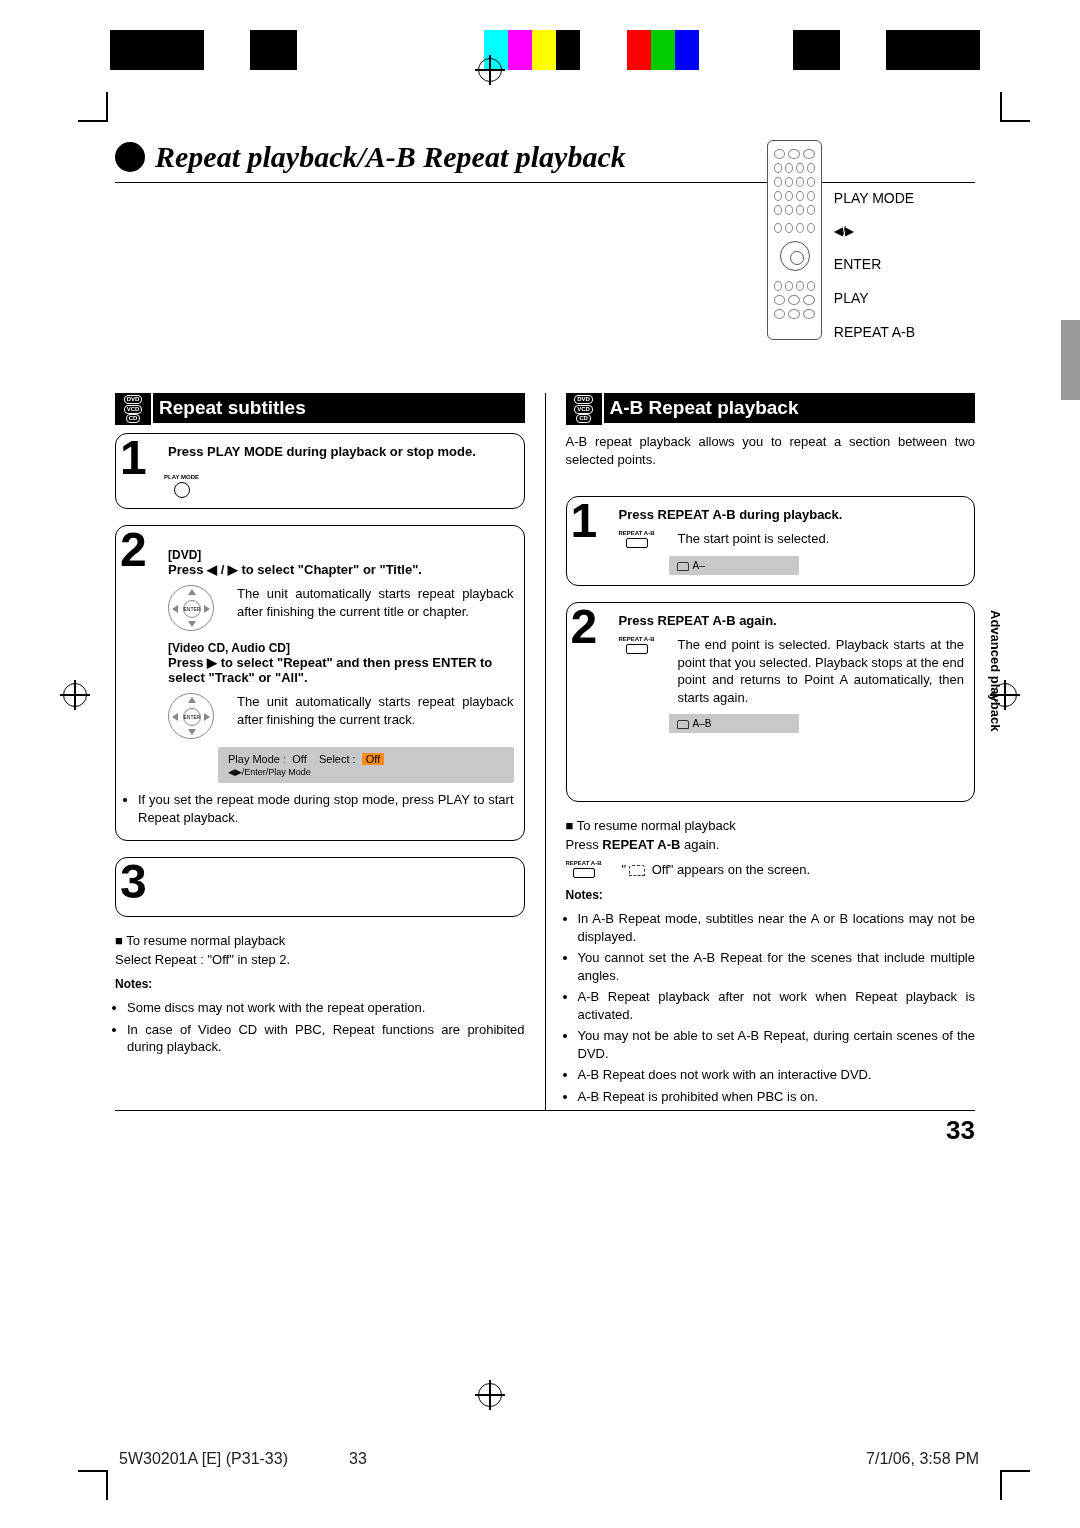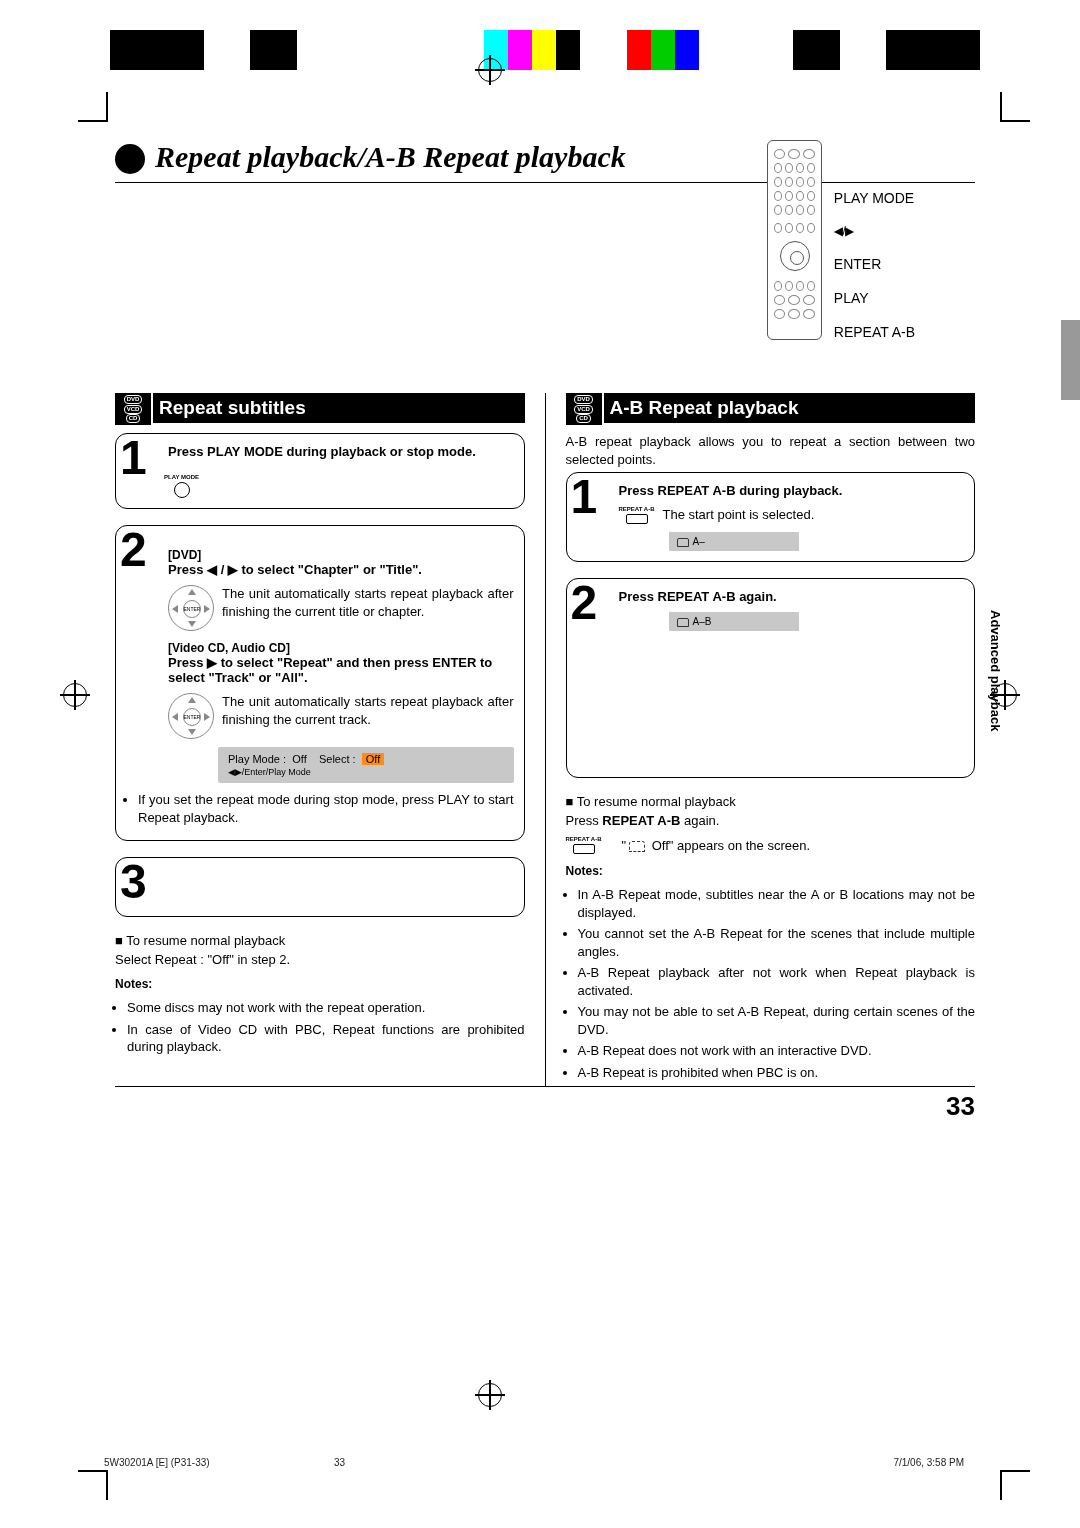--- a/index.html
+++ b/index.html
@@ -42,21 +42,21 @@
   .cross-circ {
     position: absolute; top: 3px; left: 3px;
     width: 24px; height: 24px; border: 1.5px solid #000; border-radius: 50%;
   }
 
   .page {
     position: absolute;
     top: 140px; left: 115px;
     width: 860px;
   }
-  .title-row { display: flex; align-items: flex-end; gap: 10px; margin-bottom: 8px; }
+  .title-row { display: flex; align-items: center; gap: 10px; margin-bottom: 8px; }
   .bullet {
     width: 30px; height: 30px; background: #000; border-radius: 50%;
     flex-shrink: 0;
   }
   .main-title {
     font-family: "Times New Roman", serif;
     font-style: italic;
     font-weight: bold;
     font-size: 30px;
   }
@@ -199,44 +199,44 @@
   }
   .small-osd .ico {
     display: inline-block; width: 12px; height: 9px; border: 1px solid #333; border-radius: 2px 2px 0 0;
     position: relative; vertical-align: middle; margin-right: 4px;
   }
   .bullets { margin: 8px 0 0 12px; font-size: 13px; }
   .bullets li { margin-bottom: 4px; line-height: 1.35; text-align: justify; }
   .sq-head { font-weight: normal; font-size: 13px; margin-top: 14px; }
   .sq-head::before { content: "■ "; }
   .notes-head { font-weight: bold; font-size: 12px; margin-top: 10px; }
-  .intro { font-size: 13px; line-height: 1.35; margin-bottom: 4px; text-align: justify; }
-  .inline-flex { display: flex; gap: 8px; align-items: flex-start; }
+  .intro { font-size: 13px; line-height: 1.35; margin-bottom: 28px; text-align: justify; }
+  .inline-flex { display: flex; gap: 23px; align-items: flex-start; }
   .text-block { flex: 1; }
   .page-num {
     position: absolute;
     bottom: -36px; right: 0;
     font-size: 26px; font-weight: bold;
     border-top: 1px solid #000;
     padding-top: 4px;
     width: 860px;
     text-align: right;
   }
   .side-label {
     position: absolute;
     top: 470px; right: -28px;
     writing-mode: vertical-rl;
     font-weight: bold; font-size: 13px;
   }
   .footer {
     position: absolute;
-    bottom: 60px; left: 104px;
+    bottom: 60px; left: 119px;
     width: 860px;
     display: flex; justify-content: space-between;
-    font-size: 10px; color: #222;
+    font-size: 16px; color: #222;
   }
   .footer .mid { position: absolute; left: 230px; }
   .crop-mark {
     position: absolute;
     width: 30px; height: 30px;
   }
   .crop-mark::before, .crop-mark::after { content: ""; position: absolute; background: #000; }
   .crop-tl { top: 92px; left: 78px; } .crop-tl::before { top: 0; left: 28px; width: 2px; height: 30px; } .crop-tl::after { top: 28px; left: 0; width: 30px; height: 2px; }
   .crop-tr { top: 92px; right: 50px; } .crop-tr::before { top: 0; left: 0; width: 2px; height: 30px; } .crop-tr::after { top: 28px; left: 0; width: 30px; height: 2px; }
   .crop-bl { bottom: 28px; left: 78px; } .crop-bl::before { top: 0; left: 28px; width: 2px; height: 30px; } .crop-bl::after { top: 0; left: 0; width: 30px; height: 2px; }
@@ -455,20 +455,26 @@
             <span>REPEAT A-B</span><div class="box"></div>
           </div>
           <div class="body text-block">The start point is selected.</div>
         </div>
         <div class="small-osd"><span class="ico"></span><span>A–</span></div>
       </div>
 
       <div class="step" style="min-height:200px">
         <div class="num">2</div>
         <div class="heading">Press REPEAT A-B again.</div>
+        <div class="inline-flex">
+          <div class="repeat-ab-icon">
+            <span>REPEAT A-B</span><div class="box"></div>
+          </div>
+          <div class="body text-block">The end point is selected. Playback starts at the point that you selected. Playback stops at the end point and returns to Point A automatically, then starts again.</div>
+        </div>
         <div class="small-osd"><span class="ico"></span><span>A–B</span></div>
       </div>
 
       <div class="sq-head">To resume normal playback</div>
       <div style="font-size:13px;margin-top:4px">
         <span>Press </span><b>REPEAT A-B</b><span> again.</span>
       </div>
       <div style="font-size:13px;margin-top:8px;display:flex;gap:20px;align-items:center">
         <div class="repeat-ab-icon">
           <span>REPEAT A-B</span><div class="box"></div>

